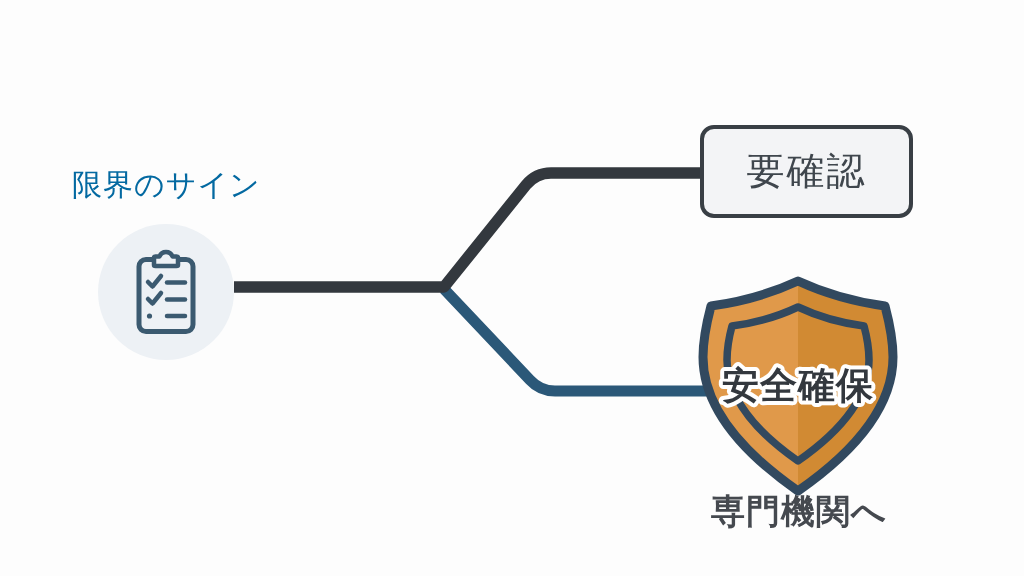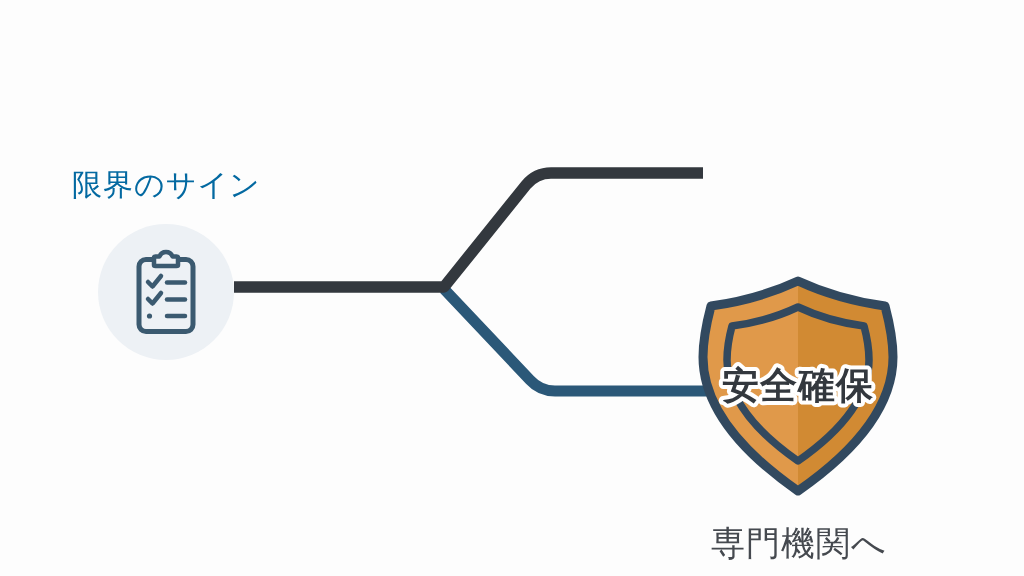--- a/index.html
+++ b/index.html
@@ -64,24 +64,24 @@
   .shield-inner-outline { fill: none; stroke: #32495f; stroke-width: 7.5; stroke-linejoin: round; }
   .shield-label {
     font-size: 37px; font-weight: bold;
     fill: #33383e; stroke: #ffffff; stroke-width: 8;
     paint-order: stroke; stroke-linejoin: round;
     text-anchor: middle; letter-spacing: 1px;
   }
 
   
   .shield-caption {
-    position: absolute; left: 659px; top: 521px;
+    position: absolute; left: 659px; top: 489px;
     width: 280px; text-align: center;
     font-size: 34px; color: #45494f; letter-spacing: 1px;
-    z-index: 2; white-space: nowrap;
+    z-index: 2; white-space: nowrap; font-weight: bold;
   }
 </style>
 </head>
 <body>
 
 <div class="canvas">
 
   <svg class="connectors" viewBox="0 0 1024 576" xmlns="http://www.w3.org/2000/svg">
     <path class="connector bottom" d="M 444 289 L 530 380 Q 540 391 555 391 L 712 391" stroke="#2b5878"></path>
     <path class="connector top" d="M 234 287 L 444 287 L 526 185 Q 536 173 551 173 L 703 173" stroke="#33383e"></path>
@@ -100,20 +100,23 @@
       <line class="clipboard-stroke" x1="33" y1="35.5" x2="51" y2="35.5" stroke-width="4.5" stroke-linecap="round"></line>
 
       <polyline class="clipboard-stroke" points="14,52 18.5,56.5 27,46" stroke-width="4.5" stroke-linecap="round" stroke-linejoin="round"></polyline>
       <line class="clipboard-stroke" x1="33" y1="52.5" x2="51" y2="52.5" stroke-width="4.5" stroke-linecap="round"></line>
 
       <circle cx="15.5" cy="69" r="2.6" fill="#3b5a70"></circle>
       <line class="clipboard-stroke" x1="33" y1="69" x2="51" y2="69" stroke-width="4.5" stroke-linecap="round"></line>
     </svg>
   </div>
 
+  <div class="check-box">
+    <span class="check-box-label">要確認</span>
+  </div>
 
   <div class="shield-wrap">
     <svg class="shield-svg" viewBox="0 0 200 222" xmlns="http://www.w3.org/2000/svg">
       <defs>
         <clipPath id="shieldClip">
           <path d="M 100 5 C 72 18, 42 26, 13 30 C 8 49, 5 63, 5 81 C 5 132, 44 176, 100 215 C 156 176, 195 132, 195 81 C 195 63, 192 49, 187 30 C 158 26, 128 18, 100 5 Z"></path>
         </clipPath>
       </defs>
 
       <path d="M 100 5 C 72 18, 42 26, 13 30 C 8 49, 5 63, 5 81 C 5 132, 44 176, 100 215 C 156 176, 195 132, 195 81 C 195 63, 192 49, 187 30 C 158 26, 128 18, 100 5 Z" fill="#e0994a"></path>

